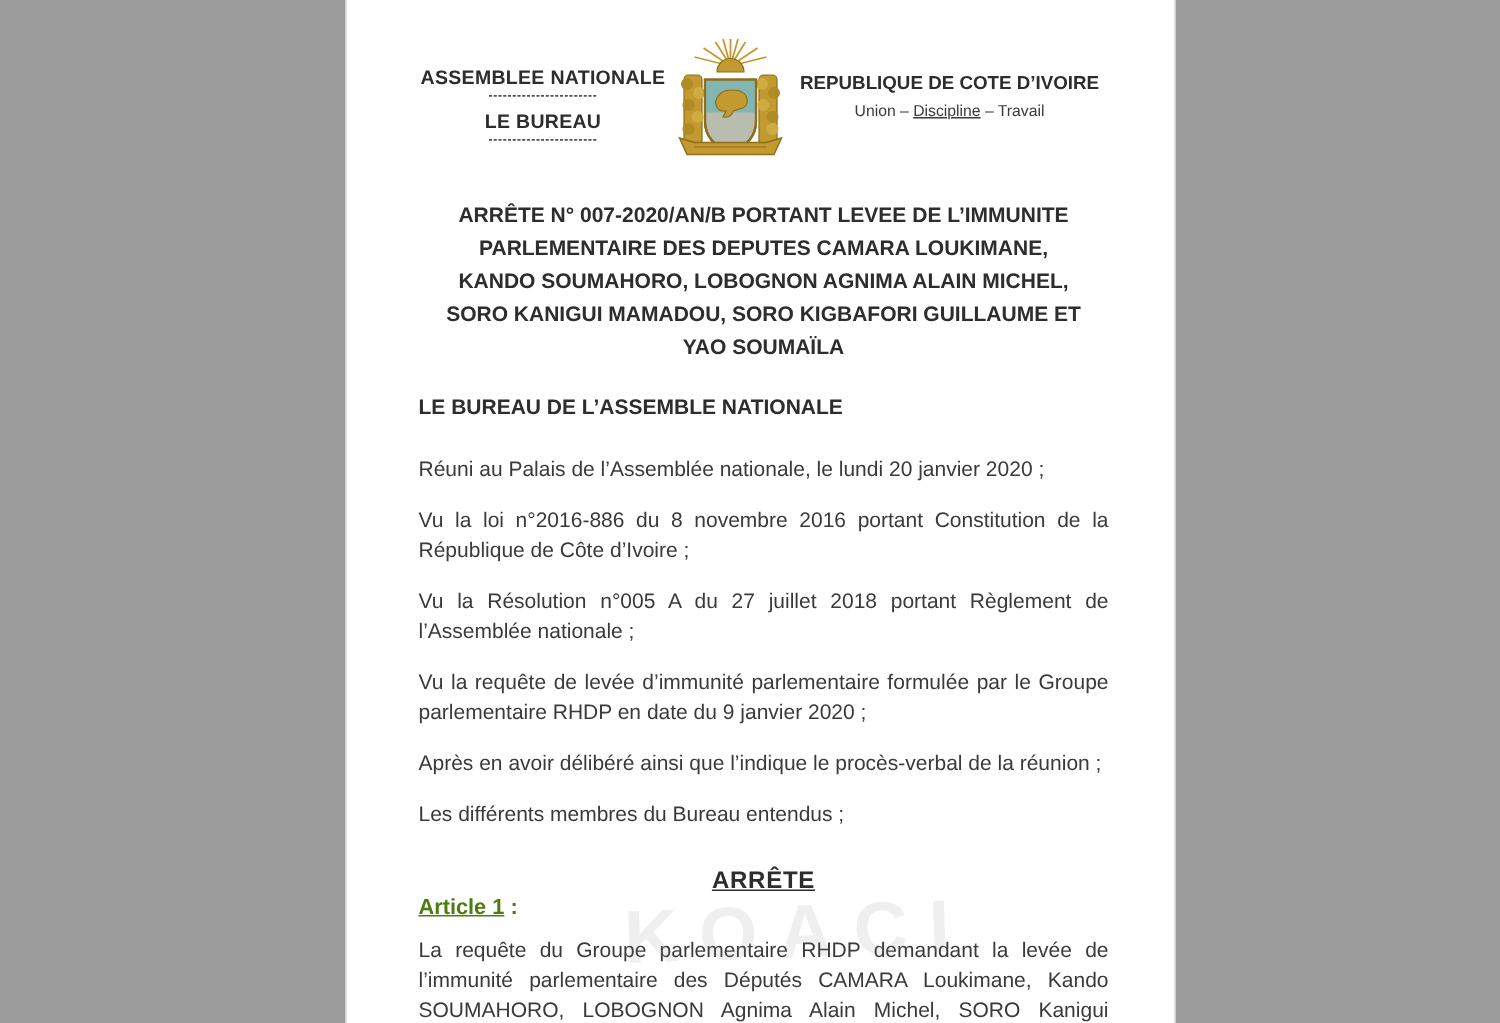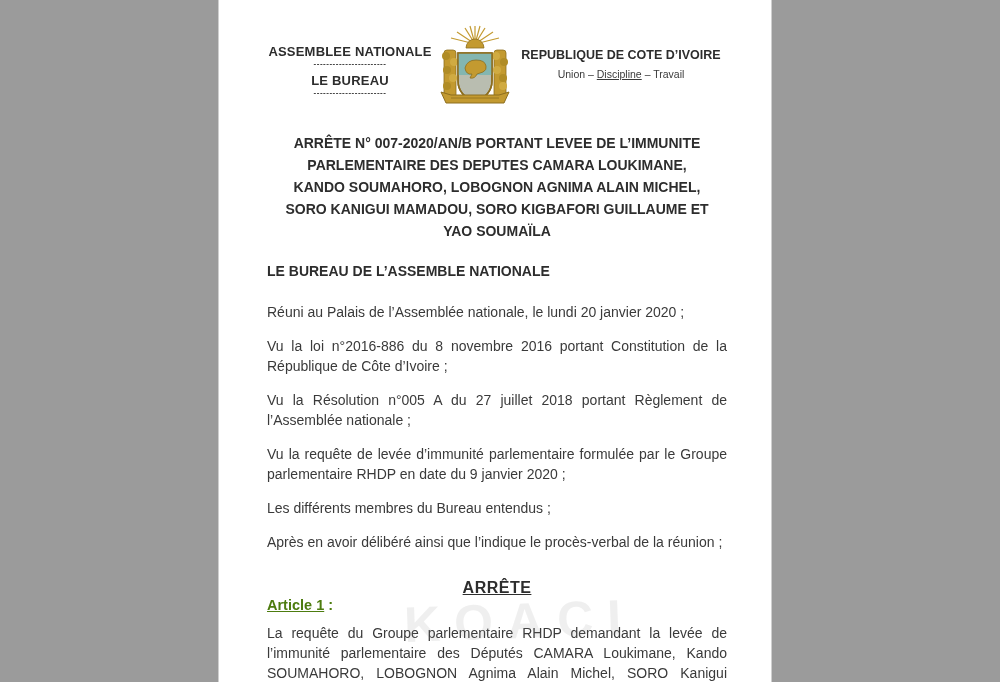--- a/index.html
+++ b/index.html
@@ -4,21 +4,21 @@
 <style>
   html, body {
     margin: 0; padding: 0;
     width: 1000px; height: 682px;
     overflow: hidden;
     background: #9b9b9b;
     font-family: "Liberation Sans", sans-serif;
   }
   .stage { position: relative; width: 1000px; height: 682px; }
   .paper {
-    position: absolute; left: 218px; top: 0;
+    position: absolute; left: 230px; top: 0;
     width: 554px; height: 682px;
     background: #ffffff;
     border-left: 1px solid #cfcfcf;
     border-right: 1px solid #cfcfcf;
     box-sizing: border-box;
     padding: 22px 44px 0 48px;
     color: #343434;
   }
   .header { display: flex; align-items: flex-start; }
   .header-left { width: 166px; text-align: center; margin-top: 22px; }
@@ -162,22 +162,22 @@
 
     <div class="doc-title">ARRÊTE N° 007-2020/AN/B PORTANT LEVEE DE L’IMMUNITE PARLEMENTAIRE DES DEPUTES CAMARA LOUKIMANE, KANDO SOUMAHORO, LOBOGNON AGNIMA ALAIN MICHEL, SORO KANIGUI MAMADOU, SORO KIGBAFORI GUILLAUME ET YAO SOUMAÏLA</div>
 
     <div class="doc-subtitle">LE BUREAU DE L’ASSEMBLE NATIONALE</div>
 
     <div class="recitals">
       <p>Réuni au Palais de l’Assemblée nationale, le lundi 20 janvier 2020 ;</p>
       <p>Vu la loi n°2016-886 du 8 novembre 2016 portant Constitution de la République de Côte d’Ivoire ;</p>
       <p>Vu la Résolution n°005 A du 27 juillet 2018 portant Règlement de l’Assemblée nationale ;</p>
       <p>Vu la requête de levée d’immunité parlementaire formulée par le Groupe parlementaire RHDP en date du 9 janvier 2020 ;</p>
+      <p>Après en avoir délibéré ainsi que l’indique le procès-verbal de la réunion ;</p>
       <p>Les différents membres du Bureau entendus ;</p>
-      <p>Après en avoir délibéré ainsi que l’indique le procès-verbal de la réunion ;</p>
     </div>
 
     <div class="decision-heading"><span>ARRÊTE</span></div>
 
     <div class="article-label"><span class="u">Article 1</span><span> :</span></div>
 
     <div class="article-body">La requête du Groupe parlementaire RHDP demandant la levée de l’immunité parlementaire des Députés CAMARA Loukimane, Kando SOUMAHORO, LOBOGNON Agnima Alain Michel, SORO Kanigui Mamadou, SORO Kigbafori Guillaume et YAO Soumaïla, est recevable.</div>
 
     <div class="watermark">KOACI</div>
   </div>

